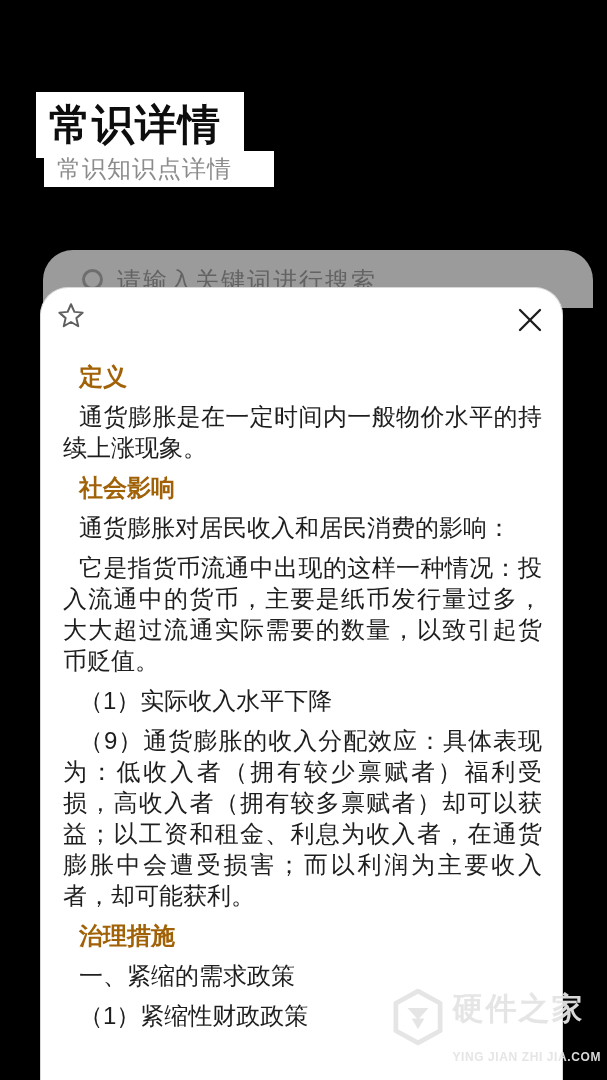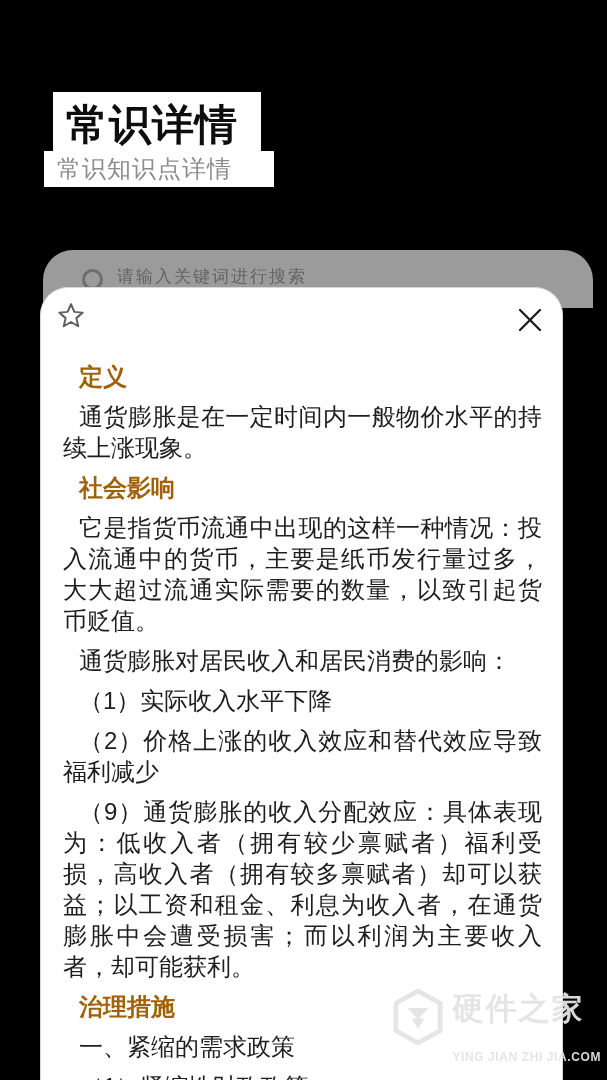--- a/index.html
+++ b/index.html
@@ -1,29 +1,29 @@
 <!DOCTYPE html>
 <html><head>
 <meta charset="utf-8">
 <style>
   * { margin:0; padding:0; box-sizing:border-box; }
   html,body { width:607px; height:1080px; overflow:hidden; }
   body { background:#000; font-family:"Liberation Sans","DejaVu Sans",sans-serif; position:relative; }
   .screen { position:absolute; left:0; top:0; width:607px; height:1080px; background:#000; overflow:hidden; }
 
   
-  .title-box { position:absolute; left:53px; top:92px; width:208px; height:66px; background:#ffffff; display:flex; align-items:center; }
+  .title-box { position:absolute; left:36px; top:92px; width:208px; height:66px; background:#ffffff; display:flex; align-items:center; }
   .title-box h1 { margin-left:13px; font-size:42px; font-weight:700; color:#0d0d0d; letter-spacing:1px; white-space:nowrap; }
   .subtitle-box { position:absolute; left:44px; top:151px; width:230px; height:36px; background:#ffffff; display:flex; align-items:center; }
   .subtitle-box div { margin-left:13px; font-size:24px; color:#8c8c8c; letter-spacing:1px; white-space:nowrap; }
 
   
   .search-card { position:absolute; left:43px; top:250px; width:550px; height:58px; background:#9b9b9b; border-radius:30px 30px 0 0; z-index:1; overflow:hidden; }
   .lens { position:absolute; left:39px; top:19px; width:21px; height:21px; border:3px solid #6e6e6e; border-radius:50%; }
-  .search-ph { position:absolute; left:74px; top:15px; font-size:17px; color:#636363; letter-spacing:2px; white-space:nowrap; }
+  .search-ph { position:absolute; left:74px; top:15px; font-size:24px; color:#636363; letter-spacing:2px; white-space:nowrap; }
 
   
   .modal { position:absolute; left:40px; top:287px; width:523px; height:800px; background:#ffffff; border:1px solid #d8d8d8; border-bottom:none; border-radius:28px 28px 0 0; z-index:2; }
   .modal-bar { position:relative; height:46px; margin-top:11px; }
   .star-btn { position:absolute; left:15px; top:2px; width:30px; height:30px; }
   .close-btn { position:absolute; right:19px; top:8px; width:26px; height:26px; }
 
   .content { margin-top:16px; padding:0 20px 0 22px; color:#1e1e1e; font-size:24px; line-height:31px; }
   .content .blk { margin-top:9px; text-indent:16px; text-align:justify; }
   .content .h { font-weight:700; color:#a16207; }
@@ -60,24 +60,23 @@
       <svg class="close-btn" viewBox="0 0 26 26">
         <line x1="3" y1="3" x2="23" y2="23" stroke="#1c1c1c" stroke-width="2.3" stroke-linecap="round"></line>
         <line x1="23" y1="3" x2="3" y2="23" stroke="#1c1c1c" stroke-width="2.3" stroke-linecap="round"></line>
       </svg>
     </div>
 
     <div class="content">
       <div class="blk h">定义</div>
       <div class="blk">通货膨胀是在一定时间内一般物价水平的持续上涨现象。</div>
       <div class="blk h">社会影响</div>
+      <div class="blk">通货膨胀对居民收入和居民消费的影响：</div>
       <div class="blk">它是指货币流通中出现的这样一种情况：投入流通中的货币，主要是纸币发行量过多，大大超过流通实际需要的数量，以致引起货币贬值。</div>
-      <div class="blk">通货膨胀对居民收入和居民消费的影响：</div>
       <div class="blk">（1）实际收入水平下降</div>
-      <div class="blk">（2）价格上涨的收入效应和替代效应导致福利减少</div>
       <div class="blk">（9）通货膨胀的收入分配效应：具体表现为：低收入者（拥有较少禀赋者）福利受损，高收入者（拥有较多禀赋者）却可以获益；以工资和租金、利息为收入者，在通货膨胀中会遭受损害；而以利润为主要收入者，却可能获利。</div>
       <div class="blk h">治理措施</div>
       <div class="blk">一、紧缩的需求政策</div>
       <div class="blk">（1）紧缩性财政政策</div>
     </div>
   </div>
 
   <div class="watermark">
     <svg class="wm-icon" viewBox="0 0 100 110">
       <polygon points="50,6 92,29 92,81 50,104 8,81 8,29" fill="none" stroke="rgba(228,228,228,0.95)" stroke-width="9" stroke-linejoin="round"></polygon>

